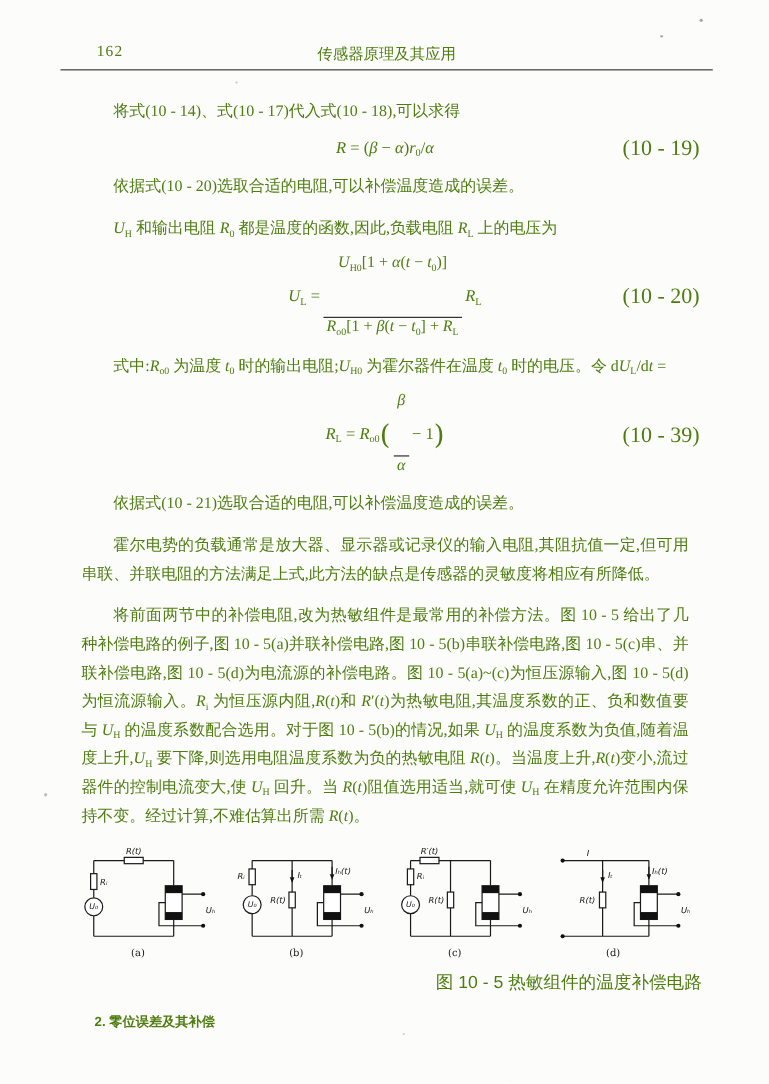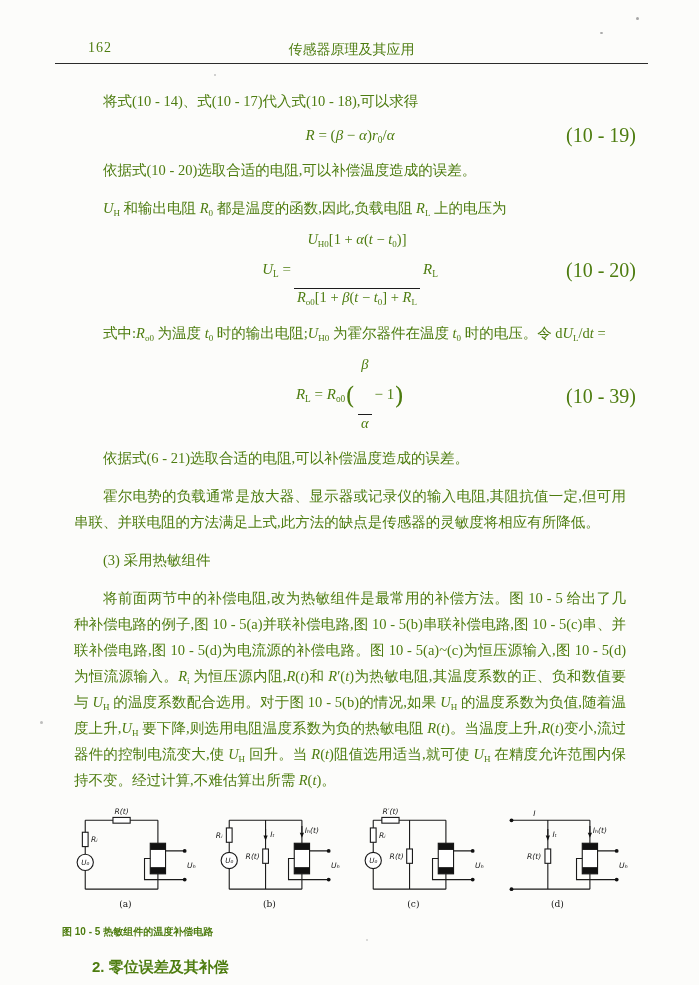--- a/index.html
+++ b/index.html
@@ -41,28 +41,28 @@
     font-size:14.5px;
   }
   .frac .num { padding:0 3px; }
   .frac .den { border-top:1px solid #1c1c1c; padding:0 3px;margin-top:41px; }
   .bigp { font-size:25px; line-height:0; vertical-align:-0.2em; font-family:"DejaVu Serif",serif; }
   
   .fig { margin:6px 0 0; }
   .circuits { display:flex; justify-content:center; gap:8px; }
   .circuits svg { display:block; }
   .cap {
-    text-align:left; margin-top:5px;
+    text-align:right; margin-top:5px;
     font-family:"Liberation Sans","DejaVu Sans",sans-serif;
-    font-weight:700; font-size:10px;
+    font-weight:400; font-size:16px;
   }
   .sec {
     margin:9px 0 2px; text-indent:2em;
     font-family:"Liberation Sans","DejaVu Sans",sans-serif;
-    font-weight:700; font-size:15px; line-height:26px;
+    font-weight:700; font-size:12px; line-height:26px;
   }
   
   .wire { fill:none; stroke:#1a1a1a; stroke-width:1.15; }
   .comp { fill:#ffffff; stroke:#1a1a1a; stroke-width:1.15; }
   .capbar { fill:#111111; stroke:none; }
   .dot { fill:#111111; stroke:none; }
   .ah { fill:#111111; stroke:none; }
   .clabel {
     font-family:"DejaVu Sans","Liberation Sans",sans-serif;
     font-style:italic; font-size:8px; fill:#151515;
@@ -114,23 +114,22 @@
     <p class="indent">式中:<i>R</i><sub>o0</sub> 为温度 <i>t</i><sub>0</sub> 时的输出电阻;<i>U</i><sub>H0</sub> 为霍尔器件在温度 <i>t</i><sub>0</sub> 时的电压。令 d<i>U</i><sub>L</sub>/d<i>t</i> =</p>
 
     <div class="eq-row r21">
       <span class="eq"><span><i>R</i><sub>L</sub> = <i>R</i><sub>o0</sub></span><span class="bigp">(</span><span class="frac">
             <span class="num"><i>β</i></span>
             <span class="den"><i>α</i></span>
           </span><span>− 1</span><span class="bigp">)</span></span>
       <span class="eq-tag">(10 - 39)</span>
     </div>
 
-    <p class="indent">依据式(6 - 21)选取合适的电阻,可以补偿温度造成的误差。</p>
+    <p class="indent">依据式(10 - 21)选取合适的电阻,可以补偿温度造成的误差。</p>
     <p class="indent">霍尔电势的负载通常是放大器、显示器或记录仪的输入电阻,其阻抗值一定,但可用串联、并联电阻的方法满足上式,此方法的缺点是传感器的灵敏度将相应有所降低。</p>
-    <p class="indent">(3) 采用热敏组件</p>
     <p class="indent">将前面两节中的补偿电阻,改为热敏组件是最常用的补偿方法。图 10 - 5 给出了几种补偿电路的例子,图 10 - 5(a)并联补偿电路,图 10 - 5(b)串联补偿电路,图 10 - 5(c)串、并联补偿电路,图 10 - 5(d)为电流源的补偿电路。图 10 - 5(a)~(c)为恒压源输入,图 10 - 5(d)为恒流源输入。<i>R</i><sub>i</sub> 为恒压源内阻,<i>R</i>(<i>t</i>)和 <i>R</i>′(<i>t</i>)为热敏电阻,其温度系数的正、负和数值要与 <i>U</i><sub>H</sub> 的温度系数配合选用。对于图 10 - 5(b)的情况,如果 <i>U</i><sub>H</sub> 的温度系数为负值,随着温度上升,<i>U</i><sub>H</sub> 要下降,则选用电阻温度系数为负的热敏电阻 <i>R</i>(<i>t</i>)。当温度上升,<i>R</i>(<i>t</i>)变小,流过器件的控制电流变大,使 <i>U</i><sub>H</sub> 回升。当 <i>R</i>(<i>t</i>)阻值选用适当,就可使 <i>U</i><sub>H</sub> 在精度允许范围内保持不变。经过计算,不难估算出所需 <i>R</i>(<i>t</i>)。</p>
 
     <figure class="fig" style="margin:6px 0 0;">
       <div class="circuits">
 
         <svg width="136" height="109" viewBox="0 0 142 114">
           <path class="wire" d="M20 16 H96 M20 16 V51.5 M20 68.5 V88 M20 88 H96 M96 16 V40 M96 72 V88"></path>
           <rect class="comp" x="49" y="13" width="18" height="6"></rect>
           <rect class="comp" x="17" y="28.5" width="6" height="15"></rect>
           <circle class="comp" cx="20" cy="60" r="8.5"></circle>

